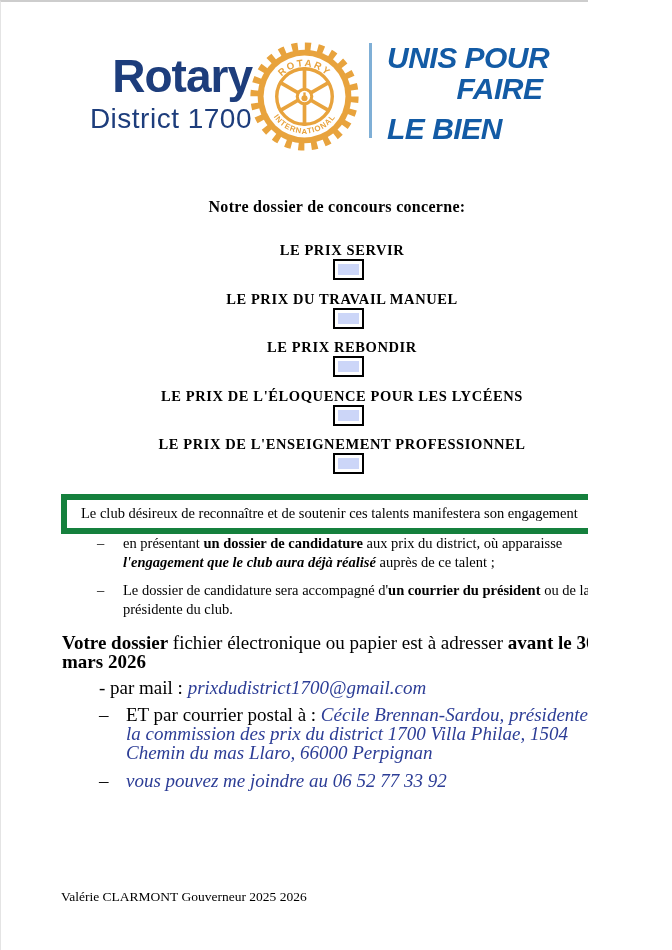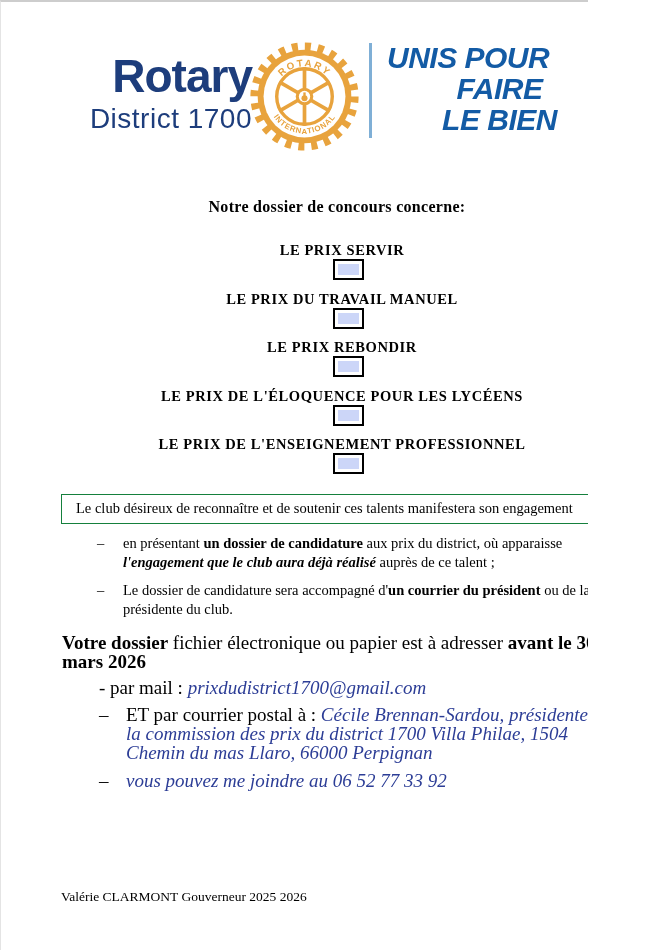--- a/index.html
+++ b/index.html
@@ -21,33 +21,33 @@
   
   .brand{position:absolute;left:55px;top:50px;width:196px;text-align:right;color:var(--rotary-blue);font-family:"Liberation Sans",sans-serif;}
   .brand-name{font-size:46px;font-weight:bold;letter-spacing:-1px;line-height:1.05;}
   .brand-district{font-size:28px;font-weight:400;letter-spacing:.5px;margin-top:3px;}
   .wheel{position:absolute;left:245px;top:36px;width:117px;height:117px;}
   .header-divider{position:absolute;left:368px;top:41px;width:3px;height:95px;background:var(--divider-blue);}
   .tagline{position:absolute;left:386px;top:40px;width:225px;font-family:"Liberation Sans",sans-serif;
     font-weight:bold;font-style:italic;color:var(--tagline-blue);font-size:30px;line-height:31px;letter-spacing:-.5px;}
   .tagline .l1{text-align:left;}
   .tagline .l2{text-align:center;}
-  .tagline .l3{text-align:center;}
+  .tagline .l3{text-align:left;margin-top:9px;}
 
   
   .doc-title{position:absolute;left:0;top:196px;width:672px;text-align:center;font-size:16px;font-weight:bold;letter-spacing:.3px;}
 
   
   .prizes{position:absolute;left:61px;top:240px;width:560px;}
   .prize-row{display:flex;align-items:center;height:22px;margin-bottom:26.5px;flex-direction:column;}
   .prize-label{font-size:14.5px;font-weight:bold;letter-spacing:.6px;white-space:nowrap;}
   .prize-checkbox{width:31px;height:21px;margin-left:12px;border:2px solid #000;background:var(--checkbox-fill);box-shadow:inset 0 0 0 3px #fff;flex:none;}
 
   
-  .engagement-box{position:absolute;left:60px;top:492px;width:553px;border:1px solid #15803d;padding:5px 6px 6px 14px;font-size:14.5px;}
+  .engagement-box{position:absolute;left:60px;top:492px;width:553px;border:6px solid #15803d;padding:5px 6px 6px 14px;font-size:14.5px;}
   .bullets{position:absolute;left:96px;top:532px;width:520px;font-size:14.5px;line-height:19px;}
   .li{display:flex;margin-bottom:9px;}
   .dash{width:26px;flex:none;}
   .bi{font-weight:bold;font-style:italic;}
 
   
   .submission{position:absolute;left:61px;top:631px;width:557px;font-size:19px;line-height:19px;}
   .sub-head{margin-bottom:7px;}
   .mail-line{margin-left:37px;margin-bottom:8px;}
   .sub-li{display:flex;margin-left:37px;margin-bottom:9px;}

